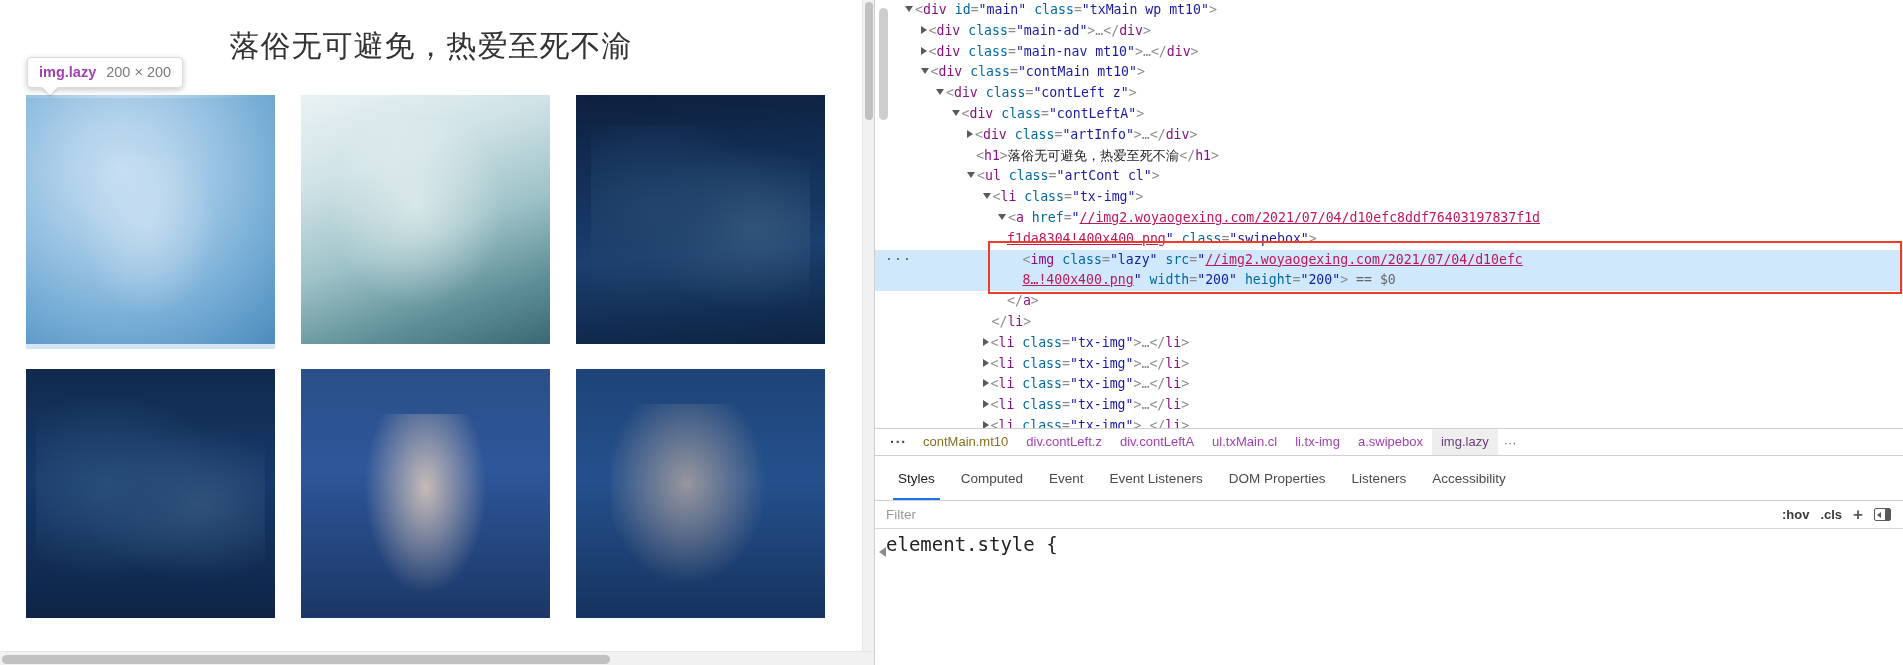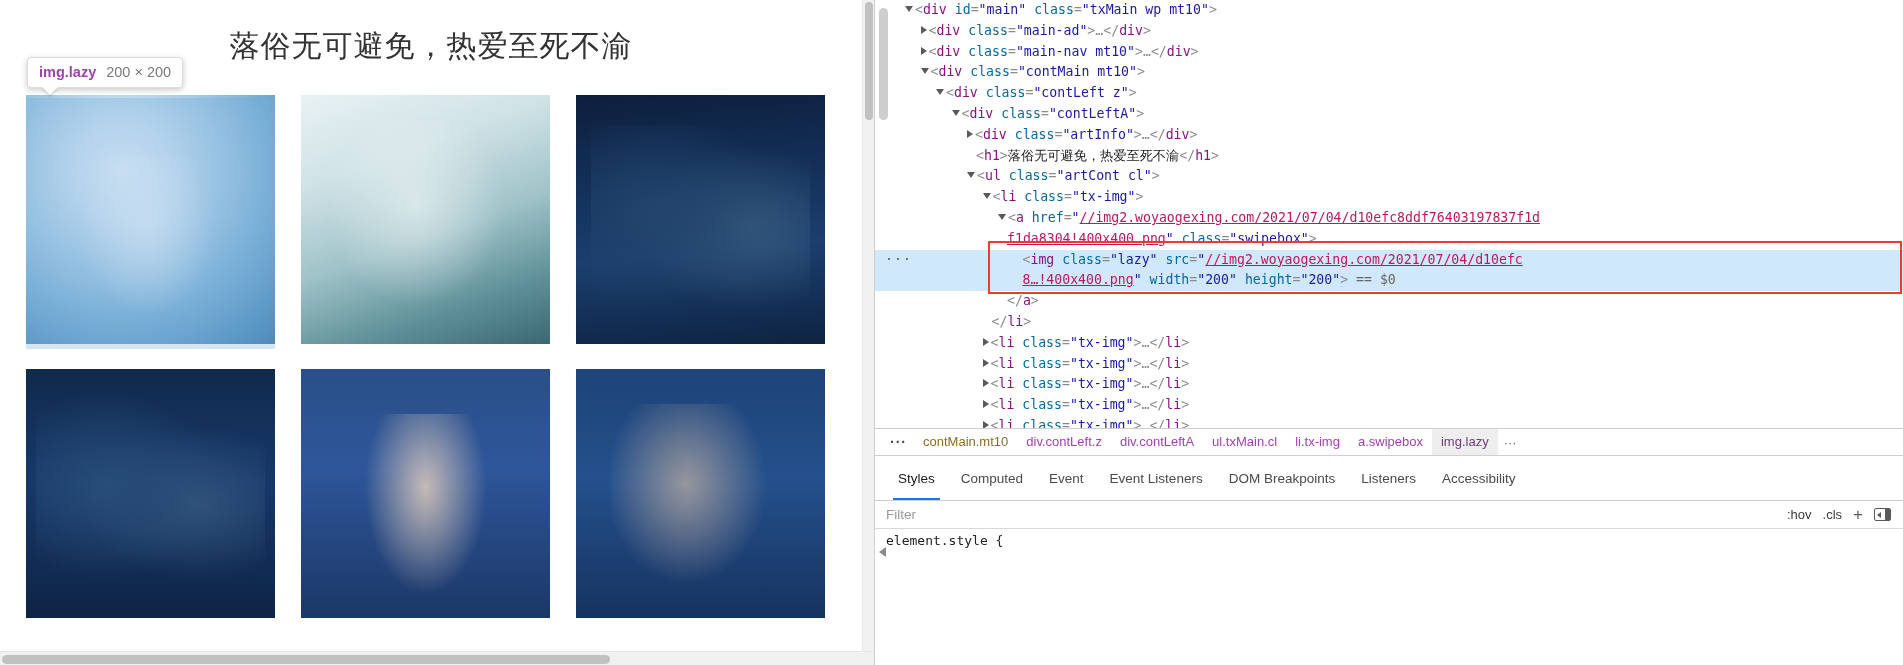--- a/index.html
+++ b/index.html
@@ -331,21 +331,21 @@
     color: #1d4ed8;
     background: transparent;
     font-family: "Liberation Sans", sans-serif;
   }
   .filter-input::placeholder { color: #9a9a9a; }
   .filter-tools {
     display: flex; align-items: center; gap: 11px;
     padding-right: 12px;
     font-size: 13px; color: #3a3a3a;
   }
-  .filter-tools .tool { cursor: default; white-space: nowrap; }
+  .filter-tools .tool { cursor: default; white-space: nowrap; font-weight: bold; }
   .plus-icon { font-size: 17px; color: #5a5a5a; line-height: 1; }
   .sidebar-icon {
     display: inline-flex;
     width: 17px; height: 13px;
     border: 1.5px solid #5a5a5a;
     border-radius: 2px;
     position: relative;
   }
   .sidebar-icon::after {
     content: "";
@@ -365,21 +365,21 @@
   .styles-pane {
     flex: 1;
     position: relative;
     background: #ffffff;
     overflow: hidden;
     padding-left: 11px;
     padding-top: 4px;
   }
   .element-style {
     font-family: "DejaVu Sans Mono", "Liberation Mono", monospace;
-    font-size: 13px;
+    font-size: 19px;
     color: #222;
     white-space: pre;
   }
   .styles-scroll-nub {
     position: absolute;
     left: 4px; top: 18px;
     width: 0; height: 0;
     border-top: 5px solid transparent;
     border-bottom: 5px solid transparent;
     border-right: 7px solid #8b8b8b;
@@ -463,21 +463,21 @@
           <span class="bc-item active">img.lazy</span>
         </span>
       <span class="bc-tail">···</span>
     </div>
 
     <div class="dt-tabs" id="dt-tabs">
         <div class="dt-tab active">Styles</div>
         <div class="dt-tab">Computed</div>
         <div class="dt-tab">Event</div>
         <div class="dt-tab">Event Listeners</div>
-        <div class="dt-tab">DOM Breakpoints</div>
+        <div class="dt-tab">DOM Properties</div>
         <div class="dt-tab">Listeners</div>
         <div class="dt-tab">Accessibility</div>
       </div>
 
     <div class="dt-filter">
       <input class="filter-input" type="text" id="filter-input" placeholder="Filter" style="">
       <div class="filter-tools">
         <span class="tool">:hov</span>
         <span class="tool">.cls</span>
         <span class="tool plus-icon">+</span>

